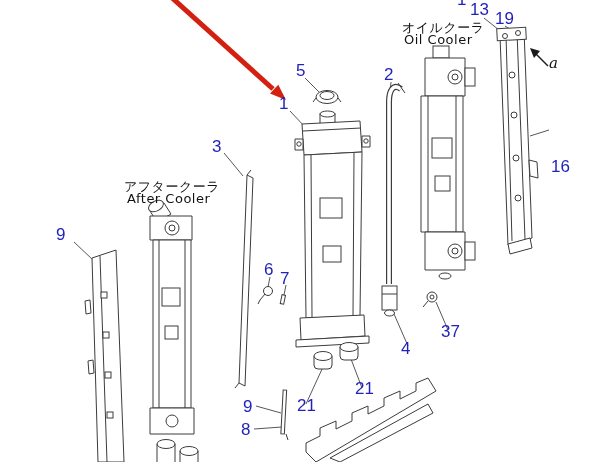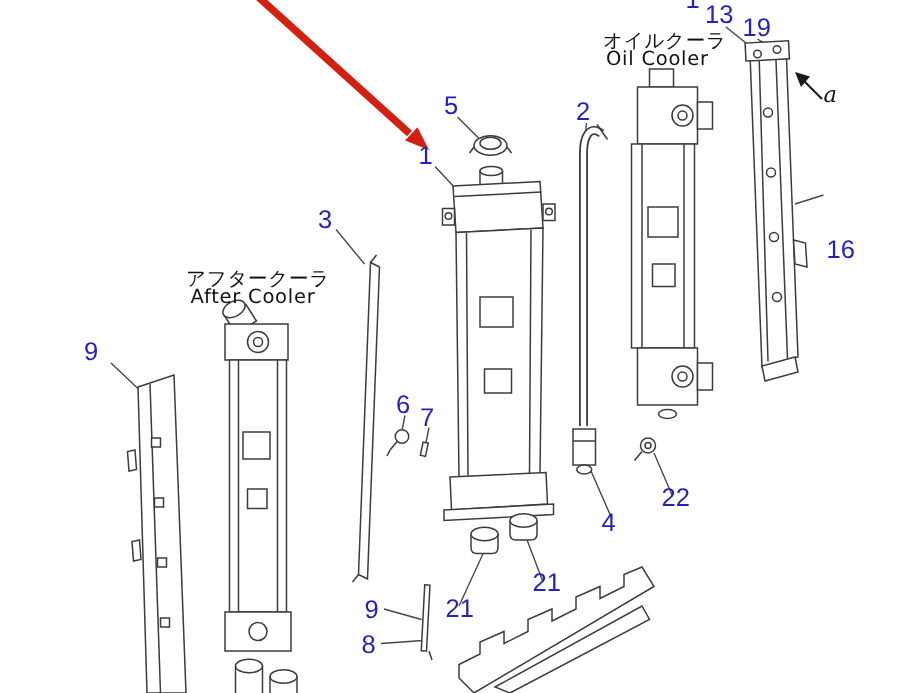--- a/index.html
+++ b/index.html
@@ -229,21 +229,21 @@
       <div class="callout" style="left: 470px; top: 1px;">13</div>
       <div class="callout" style="left: 495px; top: 10px;">19</div>
       <div class="callout" style="left: 296px; top: 62px;">5</div>
       <div class="callout" style="left: 384px; top: 66px;">2</div>
       <div class="callout" style="left: 279px; top: 95px;">1</div>
       <div class="callout" style="left: 551px; top: 122px; margin-top: 36px;">16</div>
       <div class="callout" style="left: 212px; top: 138px;">3</div>
       <div class="callout" style="left: 56px; top: 226px;">9</div>
       <div class="callout" style="left: 264px; top: 261px;">6</div>
       <div class="callout" style="left: 280px; top: 270px;">7</div>
-      <div class="callout" style="left: 441px; top: 323px;">22</div>
+      <div class="callout" style="left: 441px; top: 323px;">37</div>
       <div class="callout" style="left: 401px; top: 340px;">4</div>
       <div class="callout" style="left: 355px; top: 380px;">21</div>
       <div class="callout" style="left: 297px; top: 397px;">21</div>
       <div class="callout" style="left: 243px; top: 398px;">9</div>
       <div class="callout" style="left: 241px; top: 421px;">8</div>
     </div>
 
 </div>
 
 </body></html>

